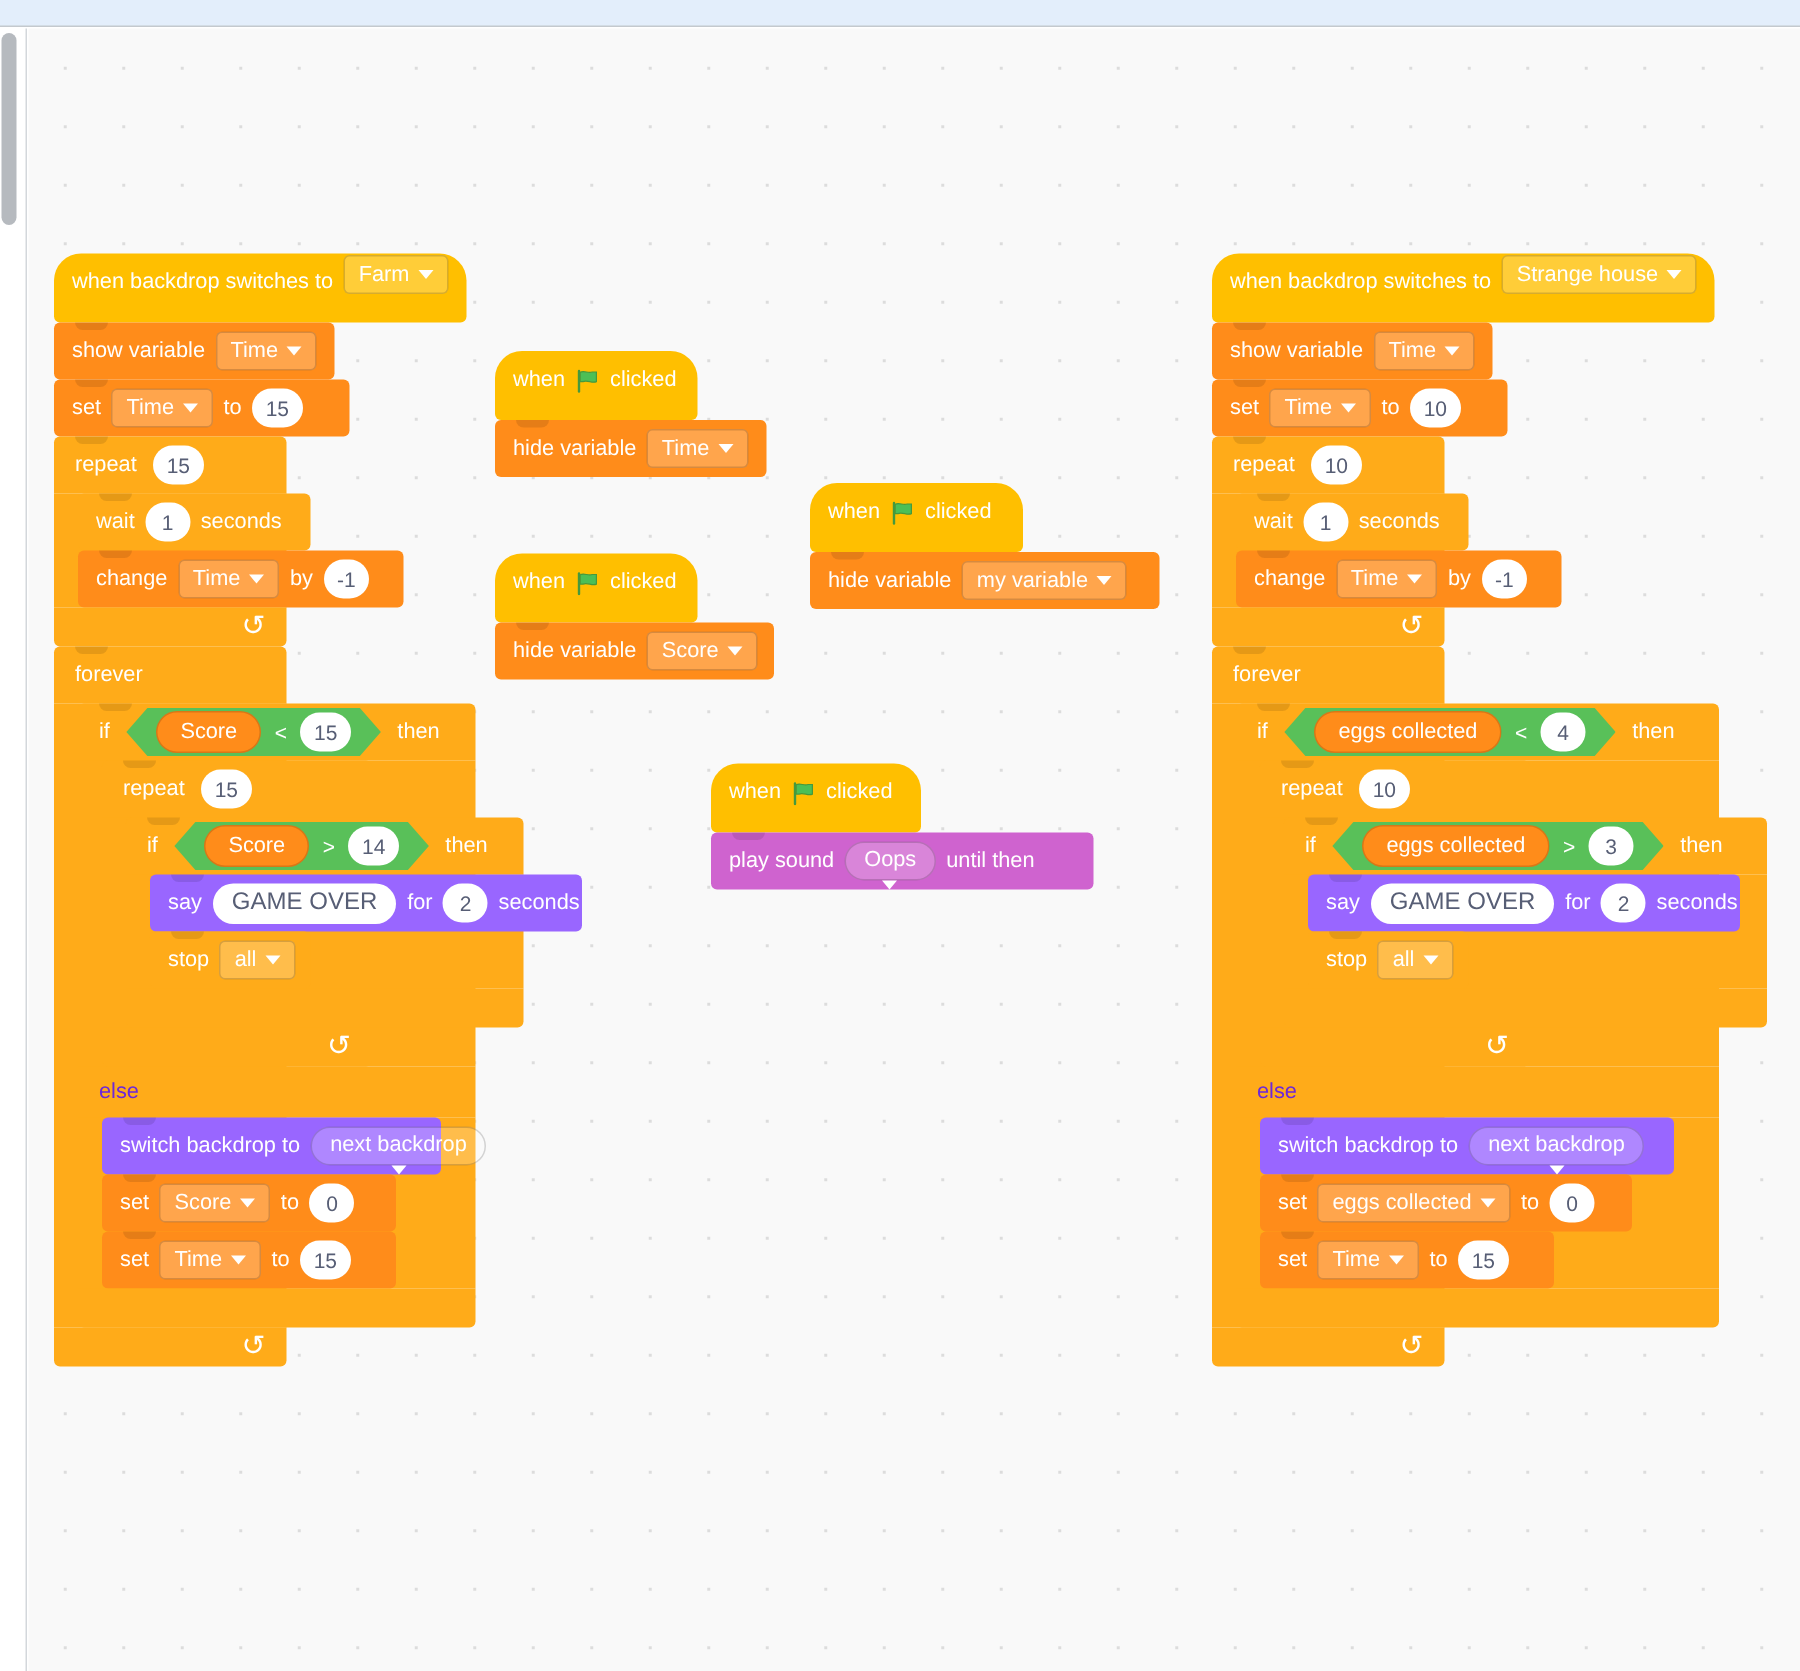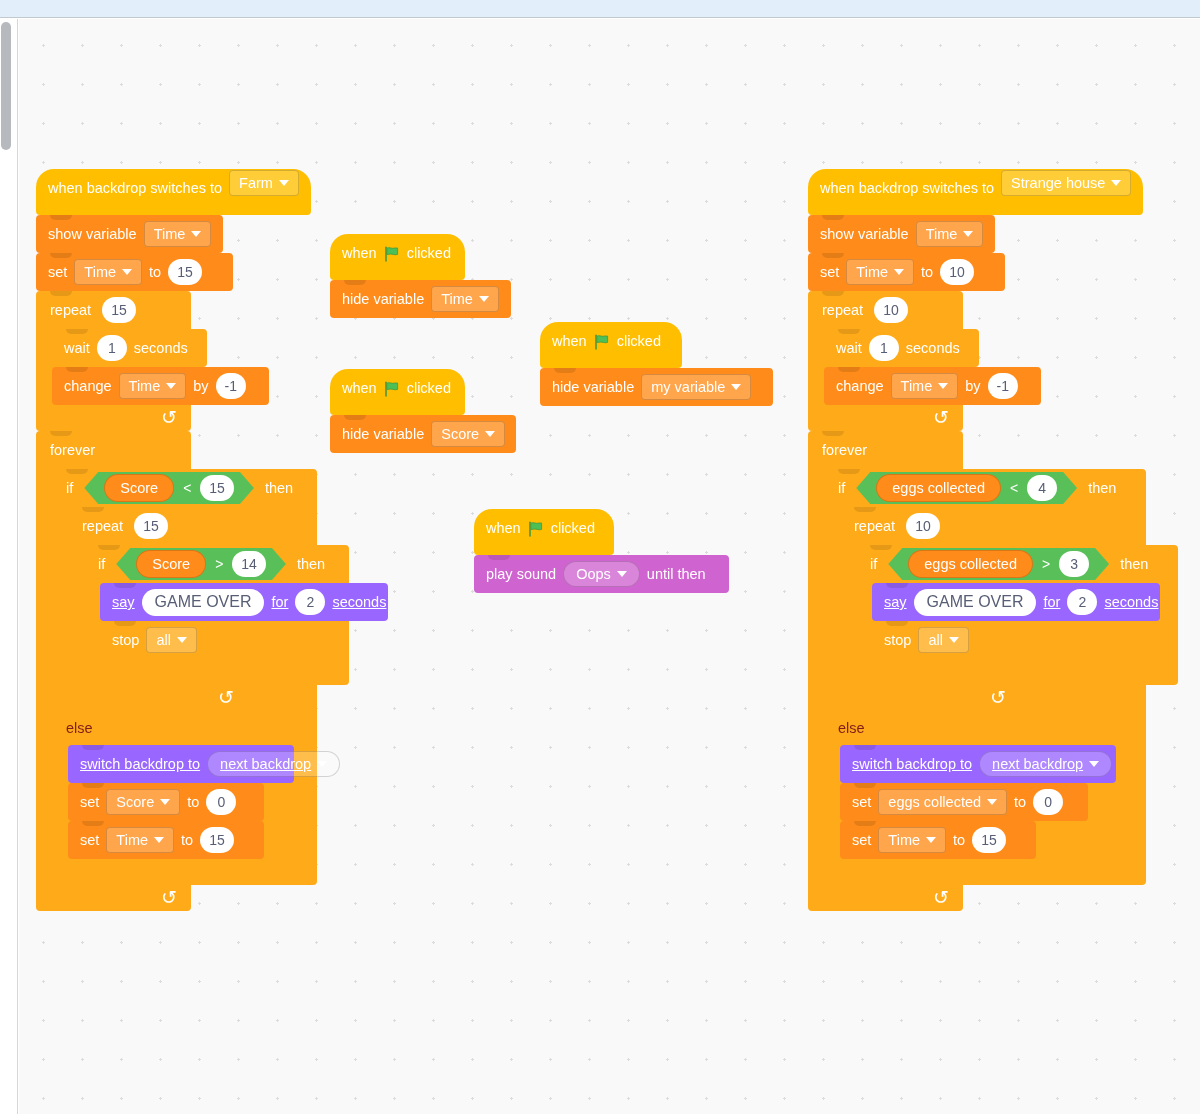--- a/index.html
+++ b/index.html
@@ -62,35 +62,35 @@
     background:rgba(0,0,0,0.10);
     border-radius:0 0 5px 5px;
     pointer-events:none;
   }
   .blk.hat::before { display:none; }
 
   
   .c-events   { background:#ffbf00; }
   .c-data     { background:#ff8c1a; }
   .c-control  { background:#ffab19; }
-  .c-looks    { background:#9966ff;text-decoration:underline; }
+  .c-looks    { background:#9966ff; }
   .c-sound    { background:#cf63cf; }
 
   
   .dd {                       
     display:inline-flex; align-items:center; gap:6px;
     background:rgba(255,255,255,0.22);
     border:1px solid rgba(0,0,0,0.16);
     border-radius:4px;
     padding:3px 9px;
     height:26px;
     font-size:14.5px;
     color:#fff;
   }
-  .dd.round { border-radius:14px; padding:3px 12px; }
+  .dd.round { border-radius:14px; padding:3px 12px;flex-direction:column; }
   .dd .caret {
     width:0;height:0;
     border-left:5px solid transparent;
     border-right:5px solid transparent;
     border-top:6px solid #fff;
     display:inline-block;
   }
   .num {                      
     display:inline-flex; align-items:center; justify-content:center;
     background:#fff; color:#575e75;
@@ -159,21 +159,21 @@
     position:relative;
   }
   .cfoot.loop::after {        
     content:"↻";
     position:absolute; right:14px; top:0;
     font-size:19px; color:#fff; line-height:26px;
     transform:scaleX(-1);
   }
   .cmid {                     
     display:flex; align-items:center;
-    background:#ffab19; color:#7f1d1d;
+    background:#ffab19; color:#6d28d9;
     height:34px; padding:0 14px;
     font-size:14.5px;
   }
 
   .inner { display:flex; flex-direction:column; }
 </style>
 </head>
 <body>
 
 <div id="top-strip"></div>

